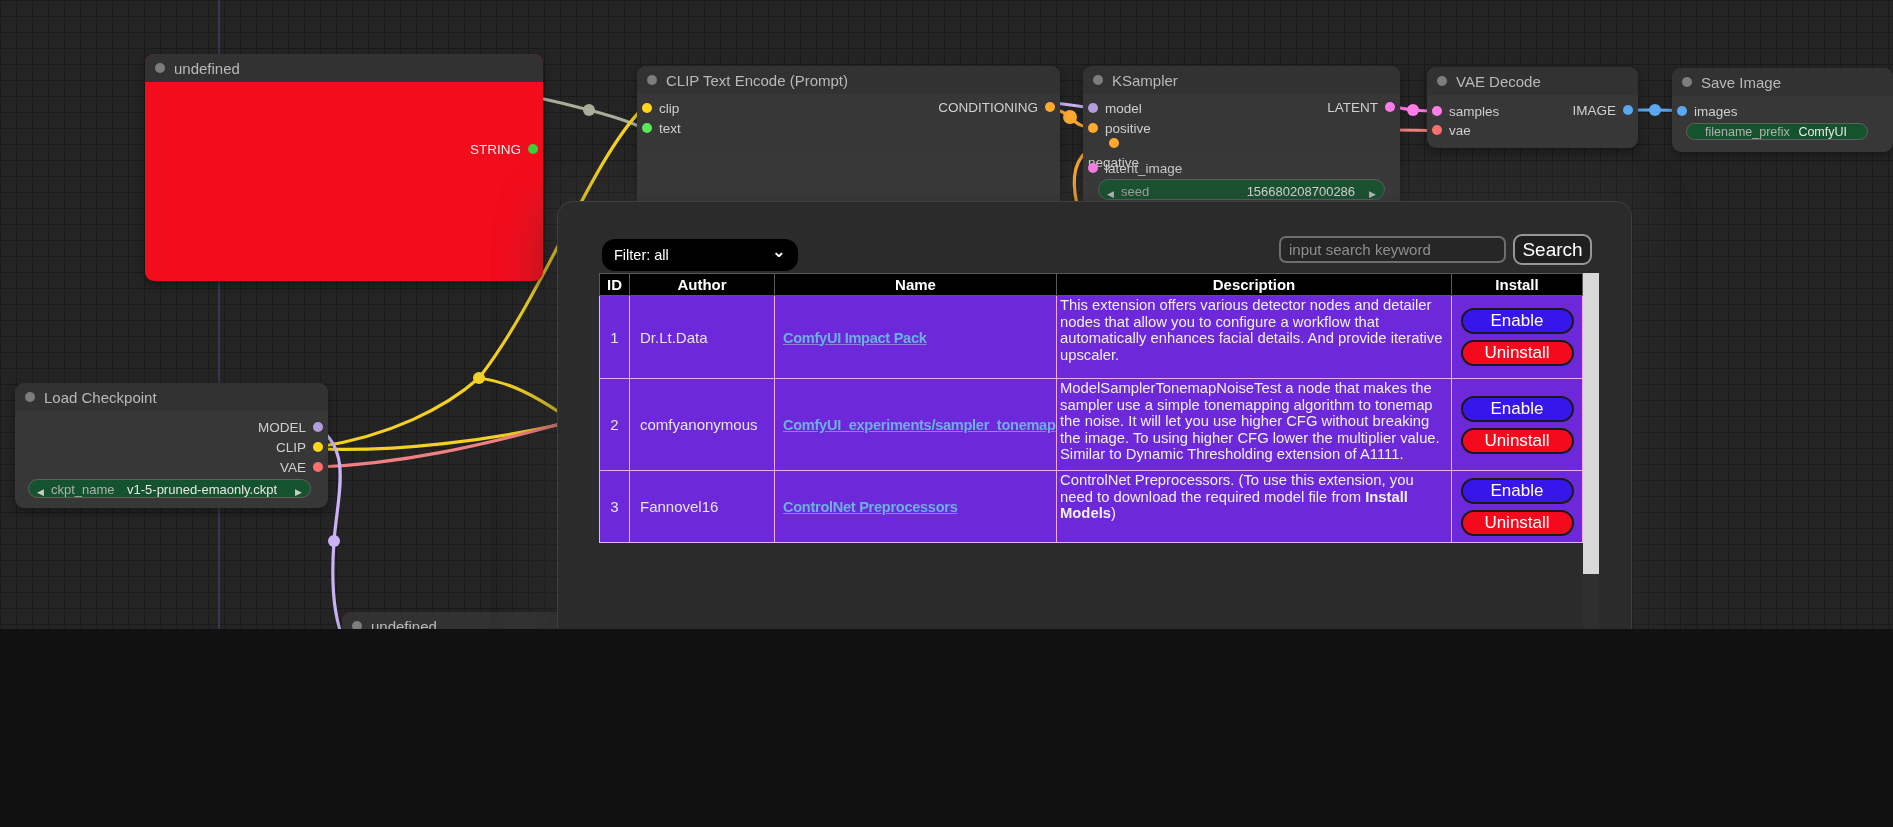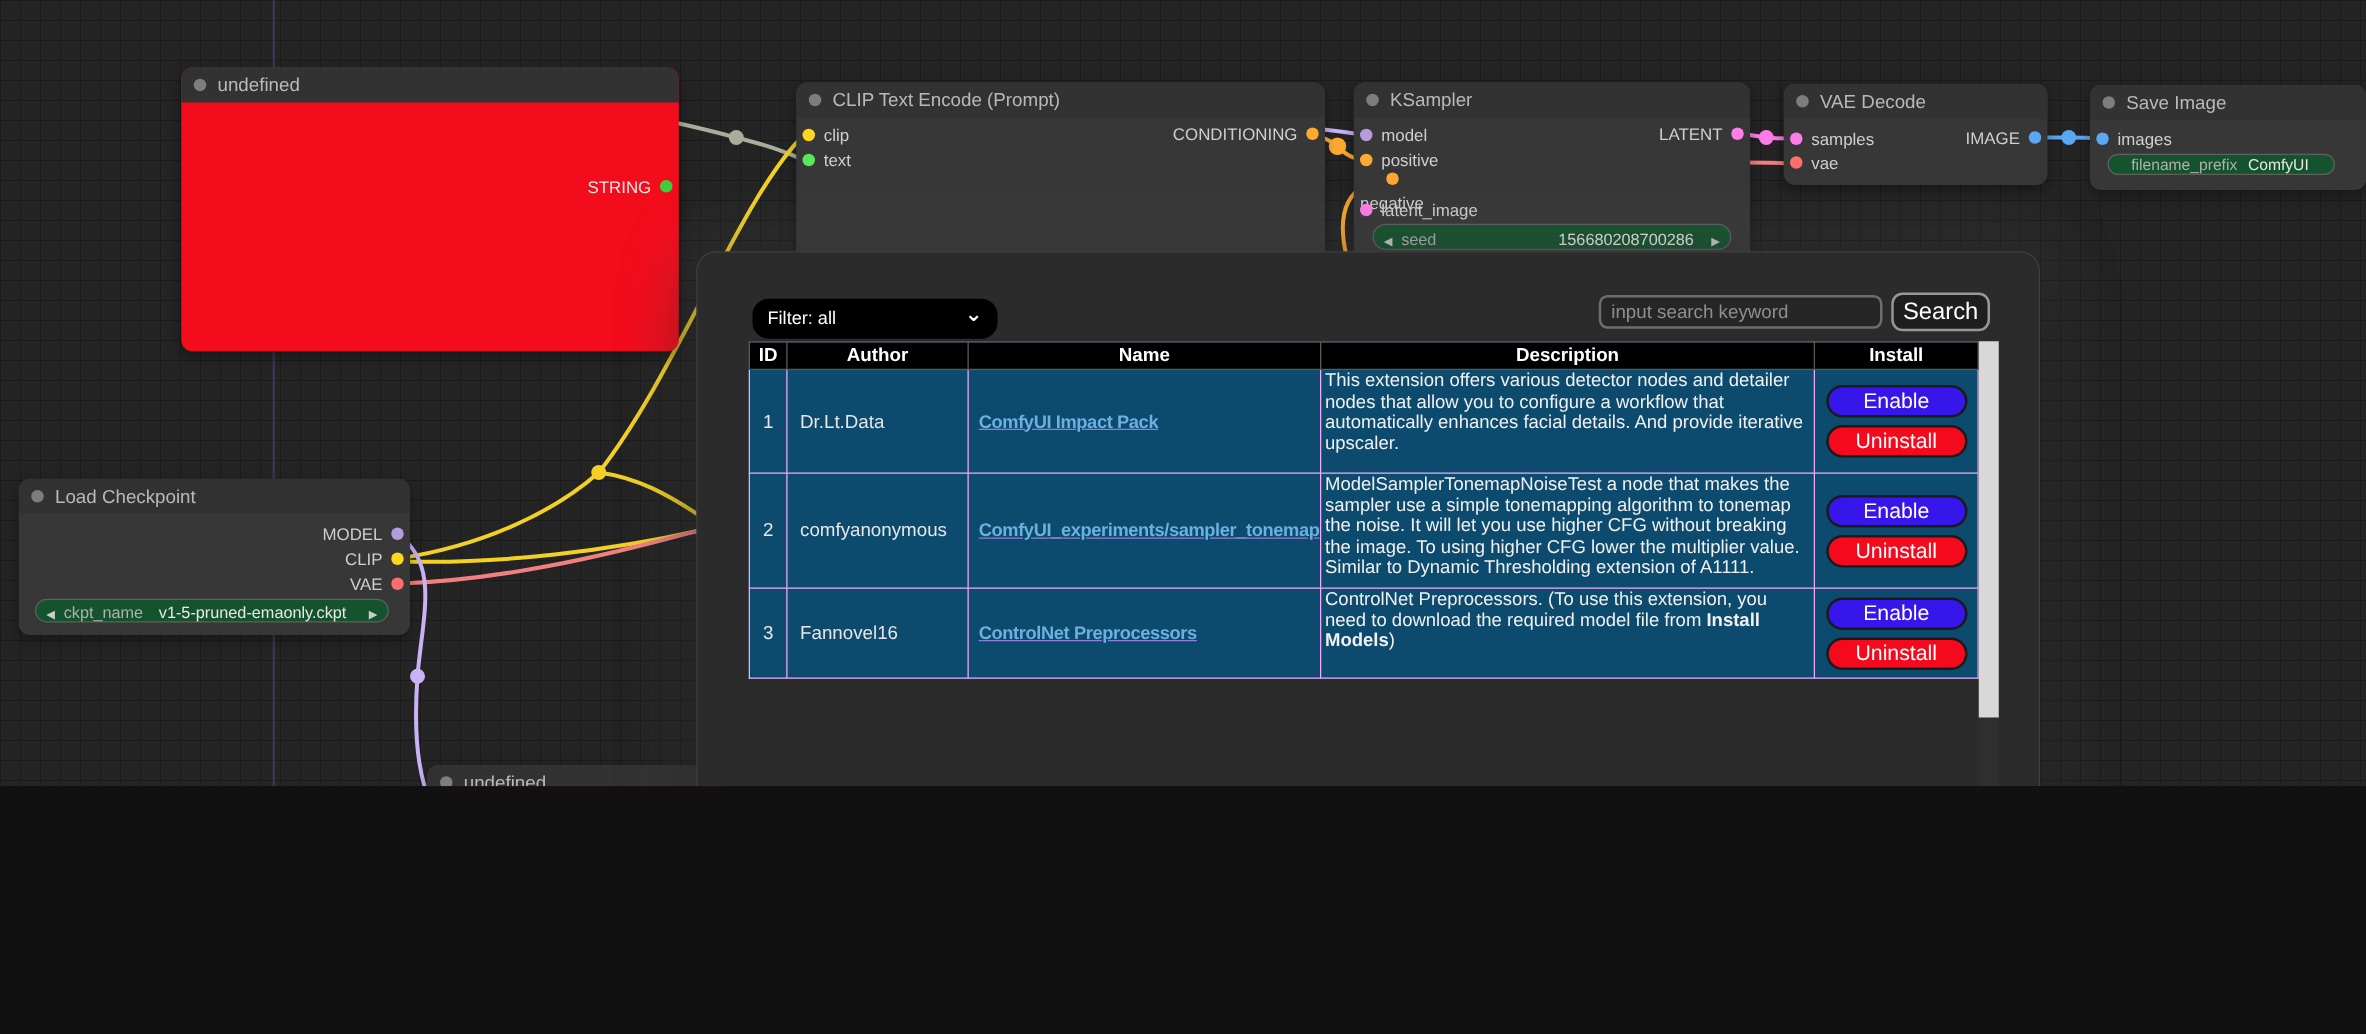--- a/index.html
+++ b/index.html
@@ -49,21 +49,21 @@
   #filter-select{position:absolute;left:44px;top:37px;width:196px;height:25px;background:#000;
         border-radius:13px;display:flex;align-items:center;color:#fff;font-size:14.5px;padding:16px 12px;cursor:pointer;}
   #filter-select .chev{margin-left:auto;font-size:17px;font-weight:bold;line-height:10px;transform:translateY(-3px);}
   #search-input{position:absolute;left:721px;top:34px;width:227px;height:27px;background:#262626;
         border:2px solid #6e6e6e;border-radius:7px;color:#e8e8e8;font-size:15px;padding:0 8px;outline:none;}
   #search-input::placeholder{color:#8f8f8f;}
   #search-btn{position:absolute;left:955px;top:32px;width:79px;height:31px;background:#1f1f1f;
         border:2px solid #979797;border-radius:9px;color:#fff;font-size:19px;display:flex;
         align-items:center;justify-content:center;cursor:pointer;}
   #scroll-area{position:absolute;left:41px;top:71px;width:1000px;height:395px;display:flex;align-items:flex-start;}
-  table{border-collapse:collapse;table-layout:fixed;width:983px;background:#0c4a6e;}
+  table{border-collapse:collapse;table-layout:fixed;width:983px;background:#6d28d9;}
   col.c1{width:30px}col.c2{width:145px}col.c3{width:282px}col.c4{width:395px}col.c5{width:131px}
   th{background:#000;color:#fff;font-size:15px;font-weight:bold;height:22px;
         border:1px solid #5a5a5a;padding:0;}
   td{border:1px solid #f0abfc;color:#e6e6e6;font-size:15px;vertical-align:middle;padding:0;}
   tbody tr:nth-child(1) td{height:83px;}
   tbody tr:nth-child(2) td{height:92px;}
   tbody tr:nth-child(3) td{height:72px;}
   .c-id{text-align:center;}
   .c-author{padding-left:10px;}
   .c-name{padding-left:8px;}

